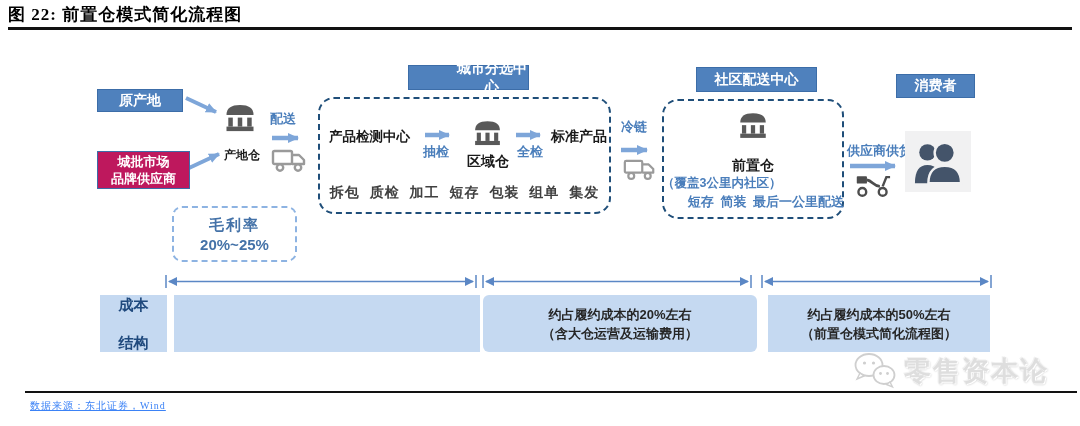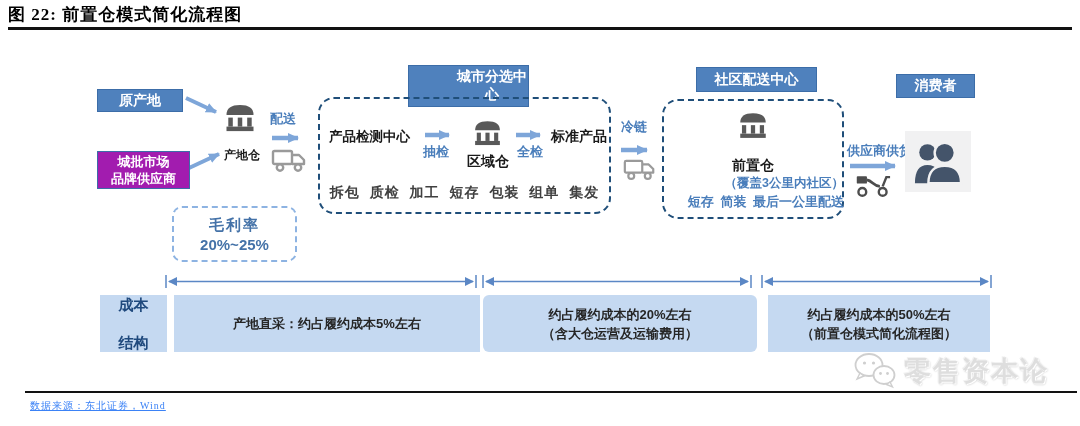--- a/index.html
+++ b/index.html
@@ -14,21 +14,21 @@
     font-weight:bold;font-size:17px;color:#000;letter-spacing:1px;
   }
   .rule{background:#121212;}
   .hdr{
     background:#4f81bd;border:1px solid #3c6da8;color:#fff;
     font-weight:bold;font-size:14px;text-align:center;
     display:flex;align-items:center;justify-content:center;
     box-sizing:border-box;
   }
   .src-box{
-    background:#a21caf;border:1px solid #3c6da8;color:#fff;
+    background:#be185d;border:1px solid #3c6da8;color:#fff;
     font-weight:bold;text-align:right;display:flex;flex-direction:column;
     align-items:center;justify-content:center;box-sizing:border-box;
   }
   .dashbox{
     border:2.5px dashed #1f4e79;border-radius:16px;box-sizing:border-box;
     background:transparent;
   }
   .blue-t{color:#4a7ebb;font-weight:bold;}
   .dark-t{color:#1a1a1a;font-weight:bold;}
   .steps{color:#404040;font-weight:bold;font-size:14px;text-align:center;word-spacing:5px;letter-spacing:1px;}
@@ -141,21 +141,21 @@
   <svg width="36" height="27" viewBox="0 0 36 27">
     <g fill="none" stroke="#9a9a9a" stroke-width="2.4" stroke-linejoin="round">
       <rect x="2" y="4" width="19" height="13" rx="1.5"></rect>
       <path d="M21 8 h7 l5 5 v4 h-12"></path>
       <circle cx="9" cy="20.5" r="3.2" fill="#fff"></circle>
       <circle cx="27" cy="20.5" r="3.2" fill="#fff"></circle>
     </g>
   </svg>
 </div>
 
-<div class="abs hdr" style="left:408px;top:65px;width:121px;height:42px;padding-left:47px;">
+<div class="abs hdr" style="left:408px;top:65px;width:121px;height:25px;padding-left:47px;">
   <span>城市分选中心</span>
 </div>
 <div class="abs dashbox" style="left:318px;top:97px;width:293px;height:117px;"></div>
 
 <div class="abs dark-t" style="left:329px;top:128px;font-size:13.5px;">产品检测中心</div>
 <div class="abs blue-t" style="left:423px;top:143px;font-size:13px;">抽检</div>
 
 <div class="abs" style="left:471px;top:118px;">
   <svg width="33" height="31" viewBox="0 0 40 36">
     <path d="M5 14 Q5 3 20 3 Q35 3 35 14 Z" fill="#595959"></path>
@@ -192,21 +192,21 @@
 <div class="abs" style="left:736px;top:110px;">
   <svg width="34" height="32" viewBox="0 0 40 36">
     <path d="M5 14 Q5 3 20 3 Q35 3 35 14 Z" fill="#595959"></path>
     <rect x="7" y="17" width="5" height="10" fill="#595959"></rect>
     <rect x="17.5" y="17" width="5" height="10" fill="#595959"></rect>
     <rect x="28" y="17" width="5" height="10" fill="#595959"></rect>
     <rect x="5" y="27" width="30" height="5" fill="#595959"></rect>
   </svg>
 </div>
 <div class="abs dark-t" style="left:662px;top:157px;width:182px;text-align:center;font-size:14px;">前置仓</div>
-<div class="abs blue-t" style="left:662px;top:175px;width:182px;text-align:right;font-size:12.5px;">（覆盖3公里内社区）</div>
+<div class="abs blue-t" style="left:662px;top:175px;width:182px;text-align:left;font-size:12.5px;">（覆盖3公里内社区）</div>
 <div class="abs blue-t" style="left:662px;top:193px;width:182px;text-align:right;font-size:13px;word-spacing:3px;">短存 简装 最后一公里配送</div>
 
 <div class="abs blue-t" style="left:847px;top:142px;font-size:13px;">供应商供货</div>
 <div class="abs" style="left:854px;top:171px;">
   <svg width="37" height="27" viewBox="0 0 40 28">
     <circle cx="9" cy="22" r="4.2" fill="none" stroke="#4d4d4d" stroke-width="2.6"></circle>
     <circle cx="31" cy="22" r="4.2" fill="none" stroke="#4d4d4d" stroke-width="2.6"></circle>
     <rect x="3" y="5" width="11" height="8" rx="1" fill="#4d4d4d"></rect>
     <path d="M14 9 c6 1 7 7 14 7" stroke="#4d4d4d" stroke-width="3" fill="none"></path>
     <path d="M31 16 l4 -10 h4" stroke="#4d4d4d" stroke-width="2.6" fill="none"></path>
@@ -232,21 +232,20 @@
 <div class="abs margin-box" style="left:172px;top:206px;width:125px;height:56px;">
   <div class="l1">毛利率</div>
   <div class="l2">20%~25%</div>
 </div>
 
 <div class="abs cost-label" style="left:100px;top:295px;width:67px;height:57px;">
   <span>成本</span>
   <span>结构</span>
 </div>
 <div class="abs cost-cell" style="left:174px;top:295px;width:306px;height:57px;">
-  <div>产地直采：约占履约成本5%左右</div>
 </div>
 <div class="abs cost-cell" style="left:483px;top:295px;width:274px;height:57px;border-radius:6px;">
   <div>约占履约成本的20%左右</div>
   <div>（含大仓运营及运输费用）</div>
 </div>
 <div class="abs cost-cell" style="left:768px;top:295px;width:222px;height:57px;">
   <div>约占履约成本的50%左右</div>
   <div>（前置仓模式简化流程图）</div>
 </div>
 

